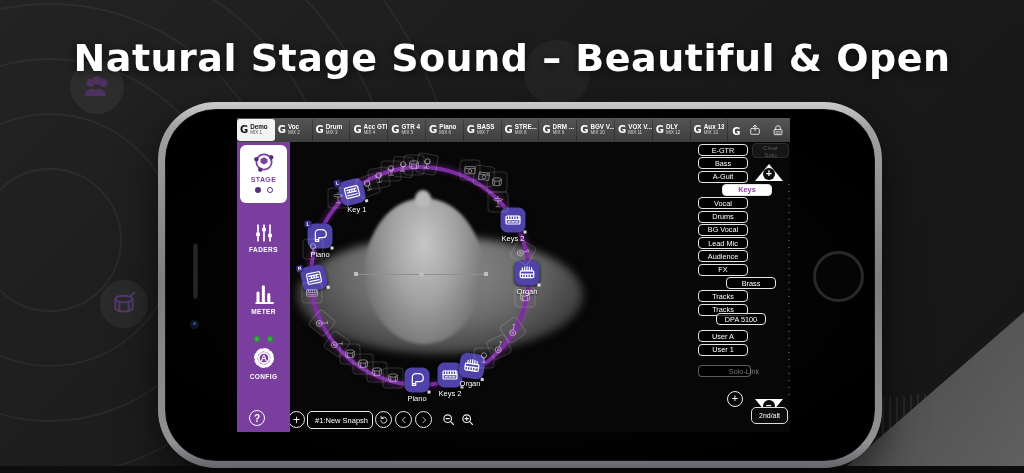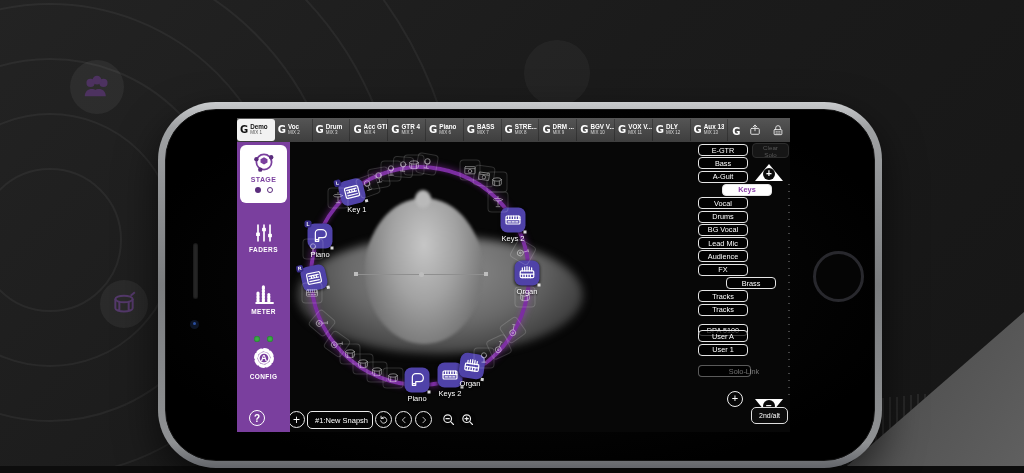--- a/index.html
+++ b/index.html
@@ -258,20 +258,21 @@
         <ellipse cx="9" cy="6" rx="5.2" ry="2"></ellipse>
         <path d="M3.8 6v5.5c0 1.1 2.3 2 5.2 2s5.2-.9 5.2-2V6M6.2 7.8v5.4M11.8 7.8v5.4M13 4l2.5-2"></path>
       </g>
     </svg>
   </div>
   <div class="badge" style="left:524px;top:40px;width:66px;height:66px;background:rgba(255,255,255,0.04);"></div>
 
   <div class="light-tri"></div>
   <div class="bottom-strip"></div>
 
+  <h1 class="hero-title">Natural Stage Sound – Beautiful &amp; Open</h1>
 
   <div class="phone">
     <div class="bezel"></div>
   </div>
   <div class="earpiece"></div>
   <div class="camera-dot"></div>
   <div class="home-btn"></div>
 
   <div class="appscreen">
 
@@ -578,21 +579,21 @@
         <button class="gbtn sel" style="top: 39.9px; margin-left: 24px;">Keys</button>
         <button class="gbtn" style="top: 53.2px;">Vocal</button>
         <button class="gbtn" style="top: 66.5px;">Drums</button>
         <button class="gbtn" style="top: 79.8px;">BG Vocal</button>
         <button class="gbtn" style="top: 93.1px;">Lead Mic</button>
         <button class="gbtn" style="top: 106.4px;">Audience</button>
         <button class="gbtn" style="top: 119.7px;">FX</button>
         <button class="gbtn" style="top: 133px; margin-left: 28px;">Brass</button>
         <button class="gbtn" style="top: 146.3px;">Tracks</button>
         <button class="gbtn" style="top: 159.6px;">Tracks</button>
-        <button class="gbtn" style="top: 180px;">DPA 5100</button>
+        <button class="gbtn" style="top: 169px; margin-left: 18px;">DPA 5100</button>
         <button class="gbtn" style="top: 186.2px;">User A</button>
         <button class="gbtn" style="top: 199.5px;">User 1</button>
         <button class="gbtn sololink" style="top: 221px; padding-left: 45px;">Solo-Link</button>
       </div>
     <button class="clear-solo">Clear Solo</button>
 
     <div class="tri tri-up"></div>
     <div class="tri-circ tc-up">+</div>
     <div class="fader-ruler"></div>
     <div class="tri tri-dn"></div>

